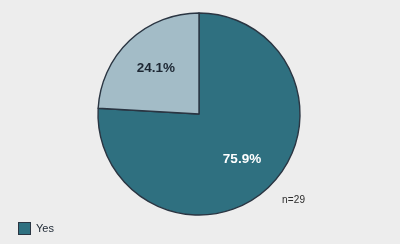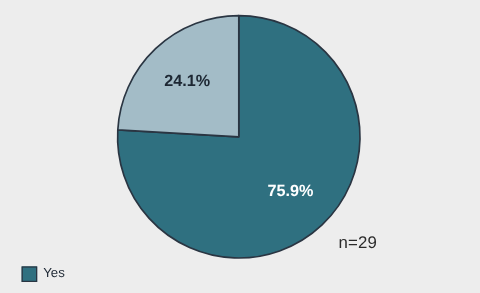--- a/index.html
+++ b/index.html
@@ -40,21 +40,21 @@
   .slice-label-dark {
     fill: #ffffff;
   }
   .slice-label-light {
     fill: #1d2733;
   }
   .sample-note {
     position: absolute;
     left: 282px;
     top: 194px;
-    font-size: 14px;
+    font-size: 10px;
     color: #2b2b2b;
     font-family: "Liberation Sans", sans-serif;
     letter-spacing: 0.2px;
     white-space: nowrap;
   }
   .legend {
     position: absolute;
     left: 18px;
     top: 222px;
     display: flex;

